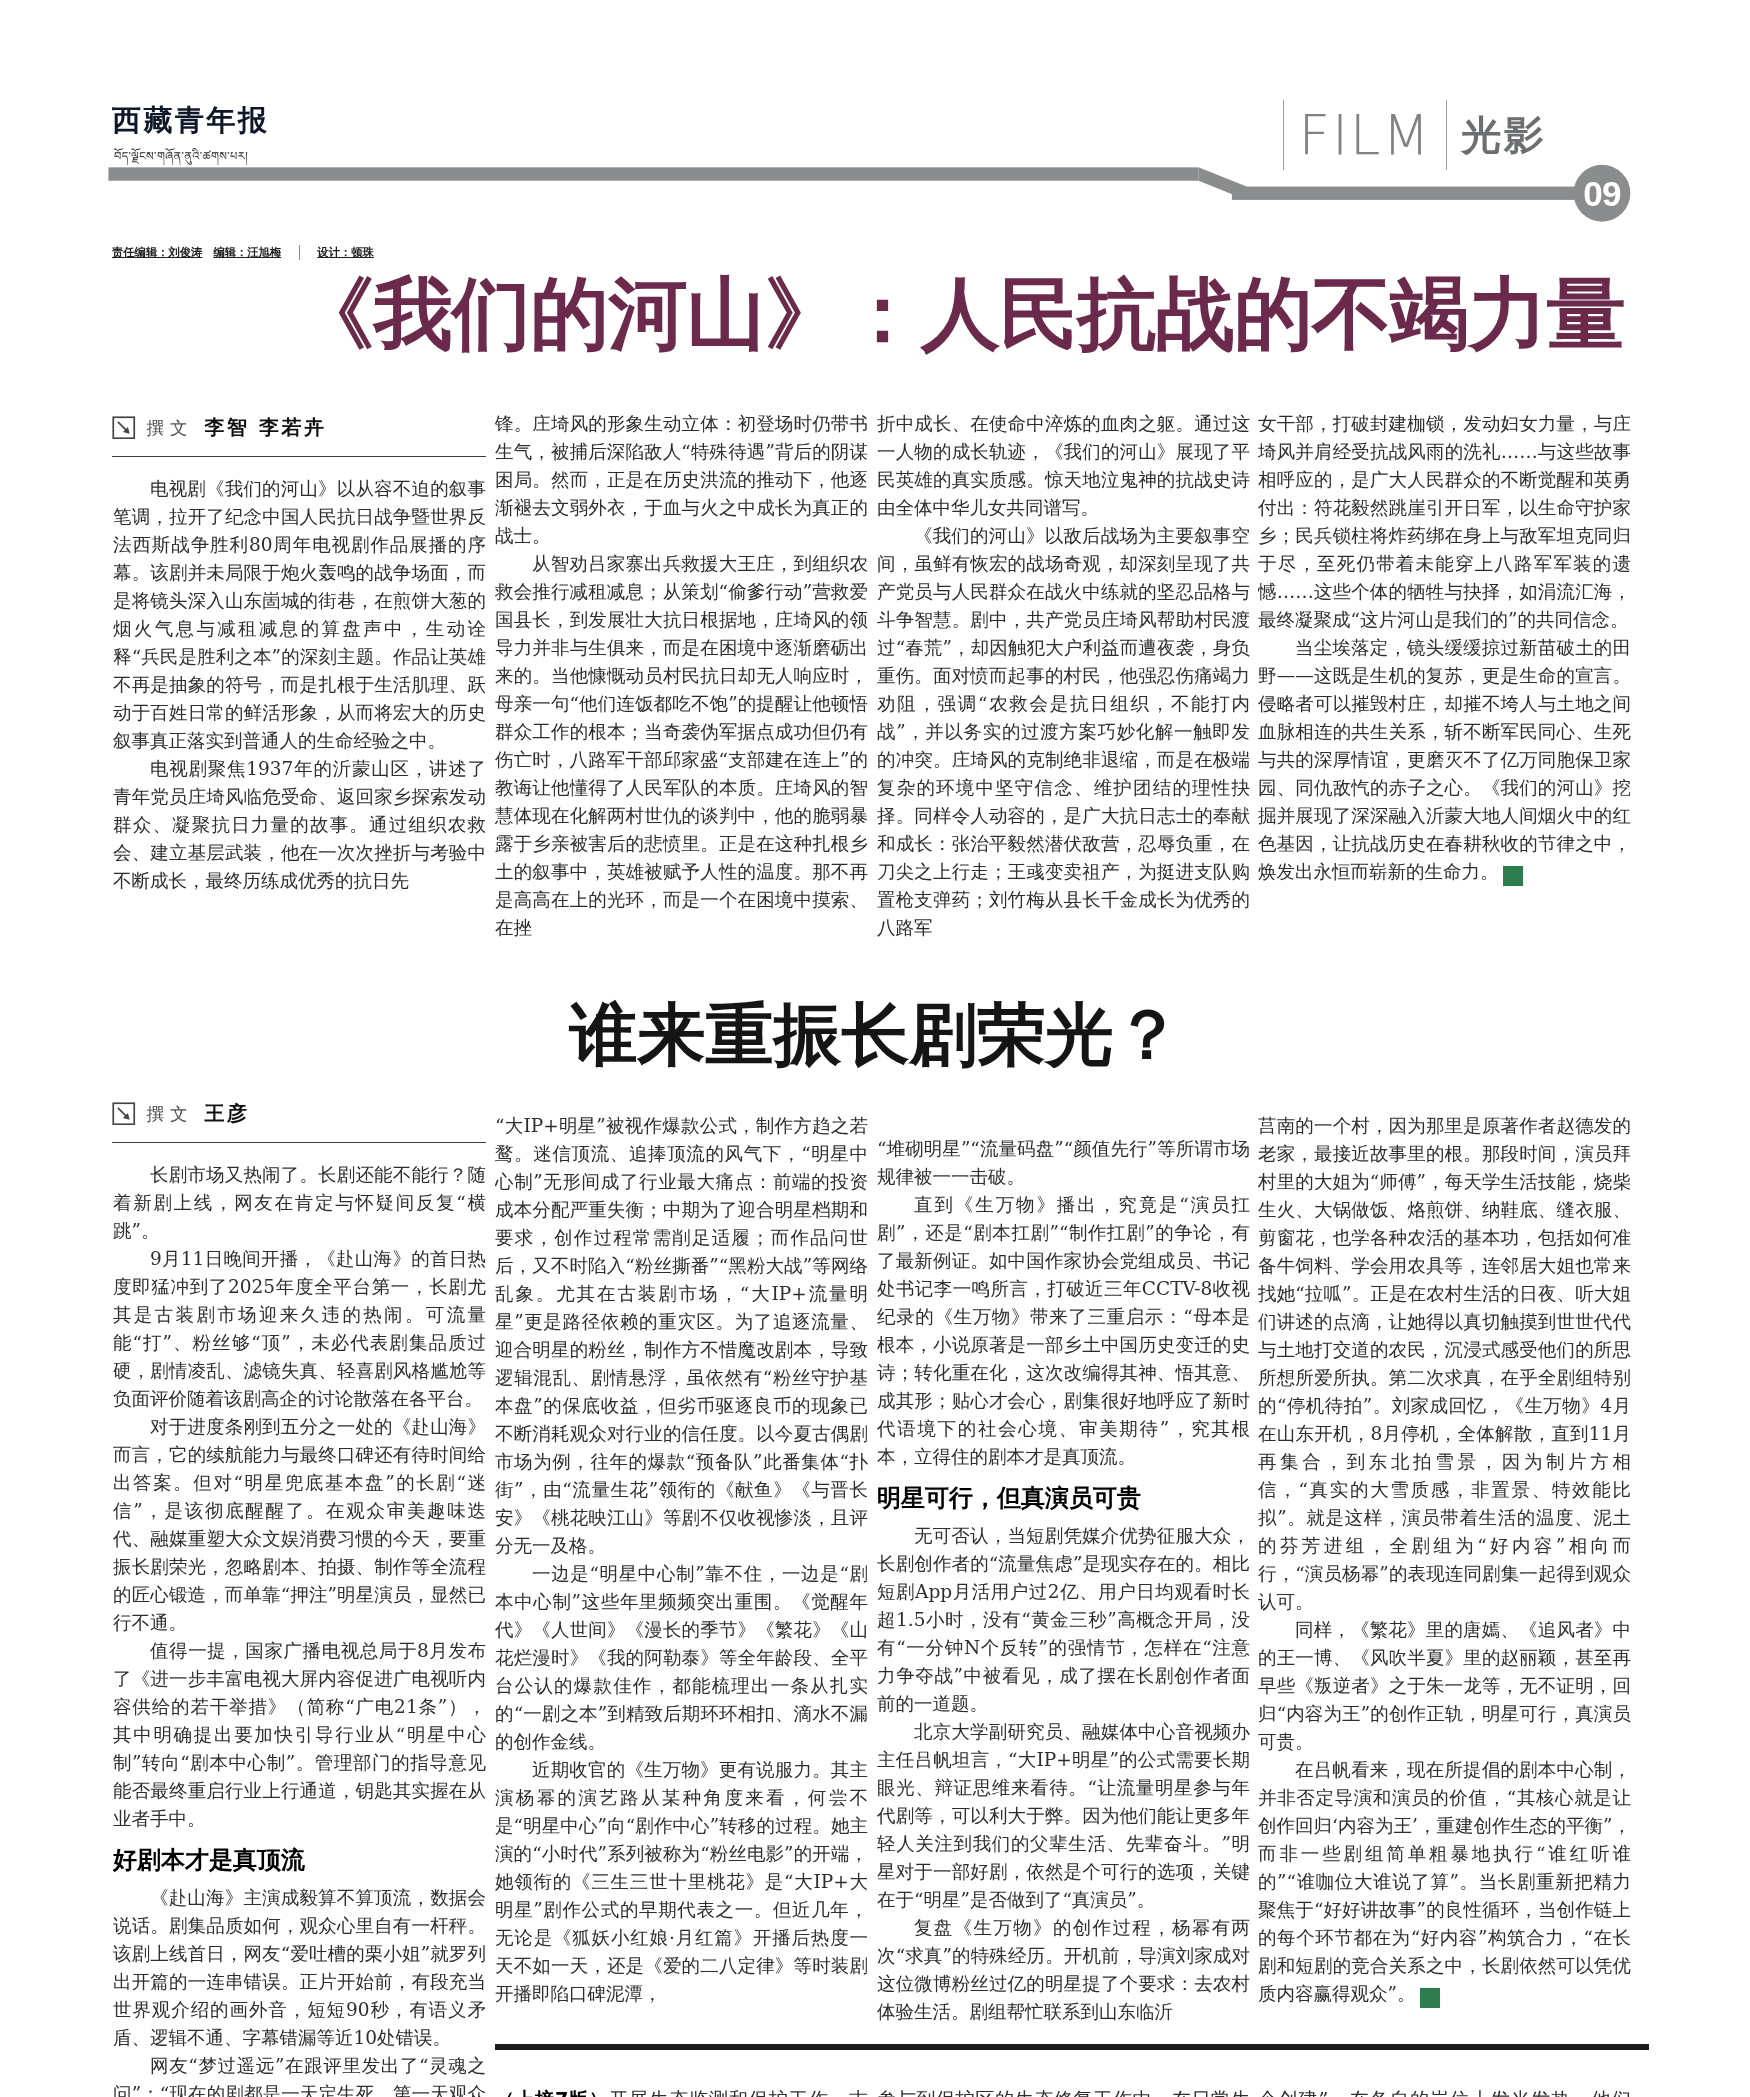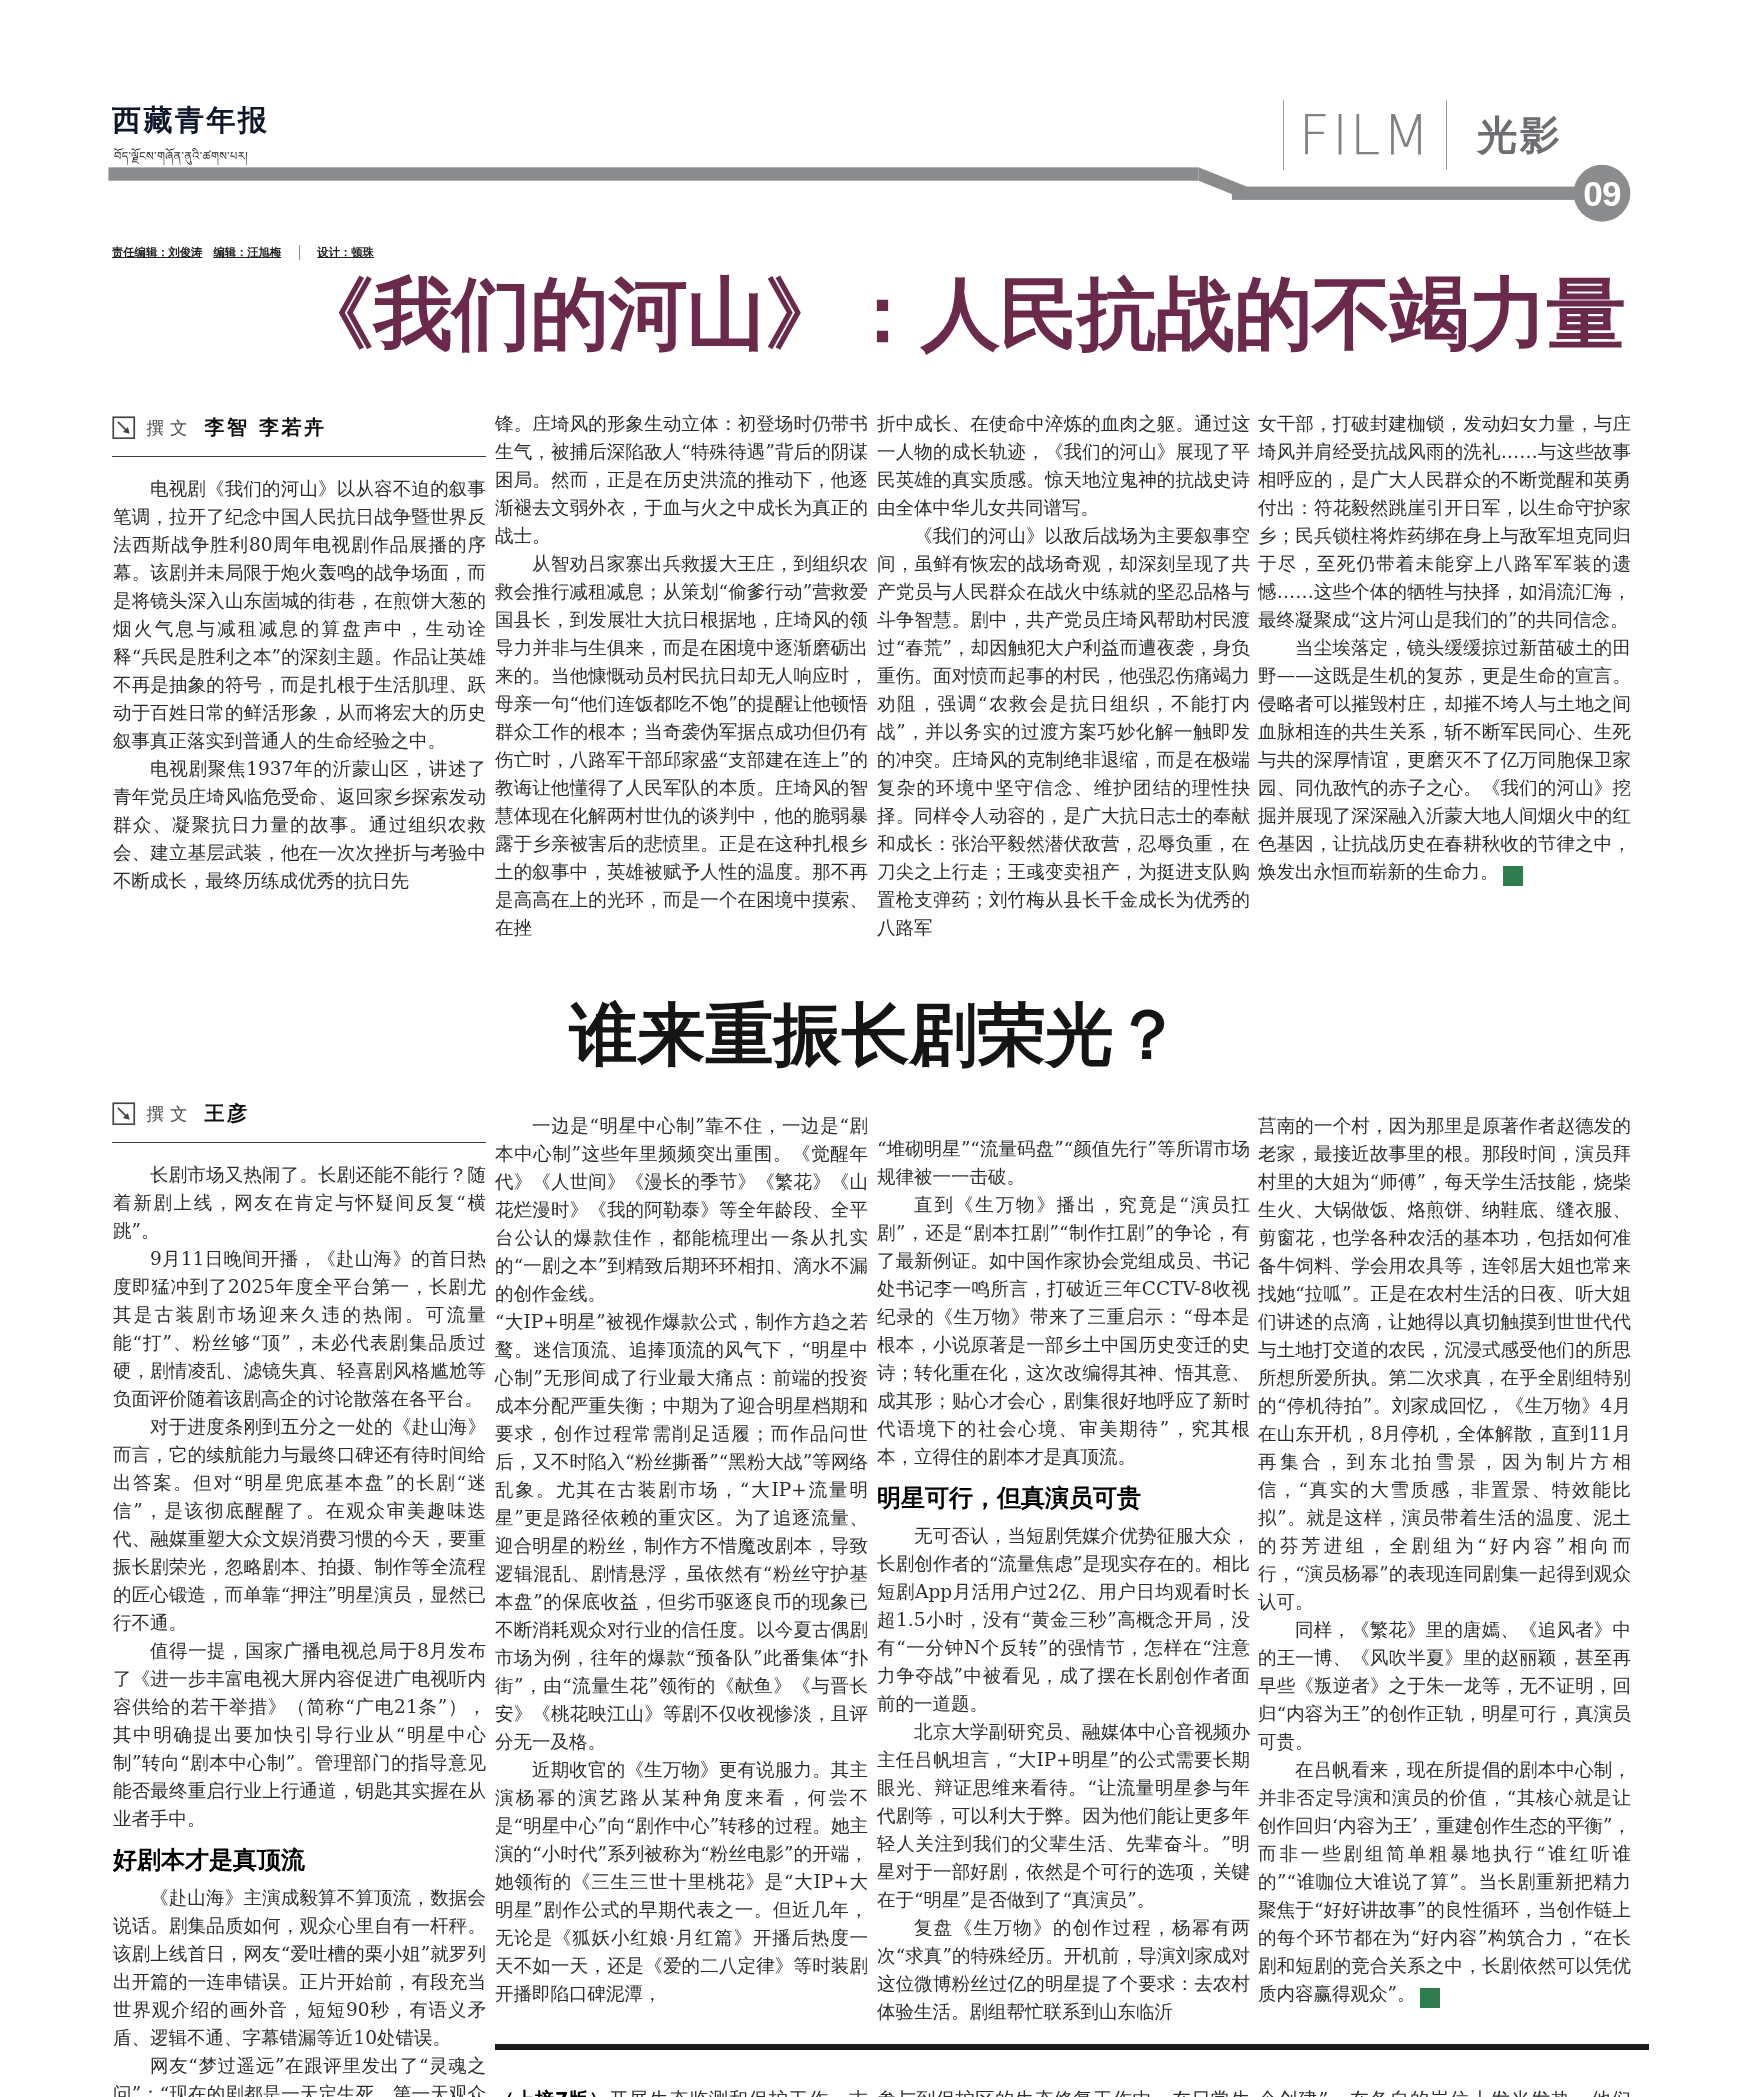--- a/index.html
+++ b/index.html
@@ -11,21 +11,21 @@
 
   
   .masthead{left:112px;top:101px;font-family:"DejaVu Sans","Liberation Sans",sans-serif;
     font-weight:900;font-size:29px;letter-spacing:2.5px;color:#0f172a;}
   .masthead-tibetan{left:114px;top:143px;font-size:11.3px;color:#222;letter-spacing:0.4px;}
   .section-label{left:1283px;top:100px;display:flex;align-items:center;gap:14.3px;}
   .vbar{width:1.3px;height:70px;background:#9b9da0;}
   .film-en{font-family:"DejaVu Sans","Liberation Sans",sans-serif;font-weight:300;
     font-size:55px;color:#808184;letter-spacing:1.7px;line-height:67px;}
   .film-cn{font-family:"DejaVu Sans","Liberation Sans",sans-serif;font-weight:700;
-    font-size:40px;color:#6d6e71;letter-spacing:2.5px;margin-left:16px;}
+    font-size:40px;color:#6d6e71;letter-spacing:2.5px;}
   .editors{left:112px;top:245px;font-family:"DejaVu Sans","Liberation Sans",sans-serif;
     font-size:11.3px;font-weight:700;color:#231f20;display:flex;align-items:center;gap:11px;text-decoration:underline;}
   .editors .sep{display:inline-block;width:0.8px;height:14.3px;background:#8a8c8e;margin:0 6.7px;}
 
   
   .headline1{left:126px;top:267px;width:1499px;height:96px;text-align:center;
     font-family:"DejaVu Sans","Liberation Sans",sans-serif;font-weight:900;
     font-size:79px;line-height:94px;letter-spacing:-0.8px;white-space:nowrap;}
 
   
@@ -132,22 +132,22 @@
 <div class="abs col" style="left:113px;top:1161px;height:952px;">
     <p class="para">长剧市场又热闹了。长剧还能不能行？随着新剧上线，网友在肯定与怀疑间反复“横跳”。</p>
     <p class="para">9月11日晚间开播，《赴山海》的首日热度即猛冲到了2025年度全平台第一，长剧尤其是古装剧市场迎来久违的热闹。可流量能“打”、粉丝够“顶”，未必代表剧集品质过硬，剧情凌乱、滤镜失真、轻喜剧风格尴尬等负面评价随着该剧高企的讨论散落在各平台。</p>
     <p class="para">对于进度条刚到五分之一处的《赴山海》而言，它的续航能力与最终口碑还有待时间给出答案。但对“明星兜底基本盘”的长剧“迷信”，是该彻底醒醒了。在观众审美趣味迭代、融媒重塑大众文娱消费习惯的今天，要重振长剧荣光，忽略剧本、拍摄、制作等全流程的匠心锻造，而单靠“押注”明星演员，显然已行不通。</p>
     <p class="para">值得一提，国家广播电视总局于8月发布了《进一步丰富电视大屏内容促进广电视听内容供给的若干举措》（简称“广电21条”），其中明确提出要加快引导行业从“明星中心制”转向“剧本中心制”。管理部门的指导意见能否最终重启行业上行通道，钥匙其实握在从业者手中。</p>
     <h3 class="subhead">好剧本才是真顶流</h3>
     <p class="para">《赴山海》主演成毅算不算顶流，数据会说话。剧集品质如何，观众心里自有一杆秤。该剧上线首日，网友“爱吐槽的栗小姐”就罗列出开篇的一连串错误。正片开始前，有段充当世界观介绍的画外音，短短90秒，有语义矛盾、逻辑不通、字幕错漏等近10处错误。</p>
     <p class="para">网友“梦过遥远”在跟评里发出了“灵魂之问”：“现在的剧都是一天定生死，第一天观众看不到靠谱的制作水平，马上撤退。第一集怎么敢糊弄观众呢？”</p>
   </div>
 <div class="abs col" style="left:495px;top:1112px;height:910px;">
+    <p class="para noindent">“大IP+明星”被视作爆款公式，制作方趋之若鹜。迷信顶流、追捧顶流的风气下，“明星中心制”无形间成了行业最大痛点：前端的投资成本分配严重失衡；中期为了迎合明星档期和要求，创作过程常需削足适履；而作品问世后，又不时陷入“粉丝撕番”“黑粉大战”等网络乱象。尤其在古装剧市场，“大IP+流量明星”更是路径依赖的重灾区。为了追逐流量、迎合明星的粉丝，制作方不惜魔改剧本，导致逻辑混乱、剧情悬浮，虽依然有“粉丝守护基本盘”的保底收益，但劣币驱逐良币的现象已不断消耗观众对行业的信任度。以今夏古偶剧市场为例，往年的爆款“预备队”此番集体“扑街”，由“流量生花”领衔的《献鱼》《与晋长安》《桃花映江山》等剧不仅收视惨淡，且评分无一及格。</p>
     <p class="para">一边是“明星中心制”靠不住，一边是“剧本中心制”这些年里频频突出重围。《觉醒年代》《人世间》《漫长的季节》《繁花》《山花烂漫时》《我的阿勒泰》等全年龄段、全平台公认的爆款佳作，都能梳理出一条从扎实的“一剧之本”到精致后期环环相扣、滴水不漏的创作金线。</p>
-    <p class="para noindent">“大IP+明星”被视作爆款公式，制作方趋之若鹜。迷信顶流、追捧顶流的风气下，“明星中心制”无形间成了行业最大痛点：前端的投资成本分配严重失衡；中期为了迎合明星档期和要求，创作过程常需削足适履；而作品问世后，又不时陷入“粉丝撕番”“黑粉大战”等网络乱象。尤其在古装剧市场，“大IP+流量明星”更是路径依赖的重灾区。为了追逐流量、迎合明星的粉丝，制作方不惜魔改剧本，导致逻辑混乱、剧情悬浮，虽依然有“粉丝守护基本盘”的保底收益，但劣币驱逐良币的现象已不断消耗观众对行业的信任度。以今夏古偶剧市场为例，往年的爆款“预备队”此番集体“扑街”，由“流量生花”领衔的《献鱼》《与晋长安》《桃花映江山》等剧不仅收视惨淡，且评分无一及格。</p>
     <p class="para">近期收官的《生万物》更有说服力。其主演杨幂的演艺路从某种角度来看，何尝不是“明星中心”向“剧作中心”转移的过程。她主演的“小时代”系列被称为“粉丝电影”的开端，她领衔的《三生三世十里桃花》是“大IP+大明星”剧作公式的早期代表之一。但近几年，无论是《狐妖小红娘·月红篇》开播后热度一天不如一天，还是《爱的二八定律》等时装剧开播即陷口碑泥潭，</p>
   </div>
 <div class="abs col" style="left:877px;top:1112px;height:910px;margin-top:23px;">
     <p class="para noindent">“堆砌明星”“流量码盘”“颜值先行”等所谓市场规律被一一击破。</p>
     <p class="para">直到《生万物》播出，究竟是“演员扛剧”，还是“剧本扛剧”“制作扛剧”的争论，有了最新例证。如中国作家协会党组成员、书记处书记李一鸣所言，打破近三年CCTV-8收视纪录的《生万物》带来了三重启示：“母本是根本，小说原著是一部乡土中国历史变迁的史诗；转化重在化，这次改编得其神、悟其意、成其形；贴心才会心，剧集很好地呼应了新时代语境下的社会心境、审美期待”，究其根本，立得住的剧本才是真顶流。</p>
     <h3 class="subhead">明星可行，但真演员可贵</h3>
     <p class="para">无可否认，当短剧凭媒介优势征服大众，长剧创作者的“流量焦虑”是现实存在的。相比短剧App月活用户过2亿、用户日均观看时长超1.5小时，没有“黄金三秒”高概念开局，没有“一分钟N个反转”的强情节，怎样在“注意力争夺战”中被看见，成了摆在长剧创作者面前的一道题。</p>
     <p class="para">北京大学副研究员、融媒体中心音视频办主任吕帆坦言，“大IP+明星”的公式需要长期眼光、辩证思维来看待。“让流量明星参与年代剧等，可以利大于弊。因为他们能让更多年轻人关注到我们的父辈生活、先辈奋斗。”明星对于一部好剧，依然是个可行的选项，关键在于“明星”是否做到了“真演员”。</p>
     <p class="para">复盘《生万物》的创作过程，杨幂有两次“求真”的特殊经历。开机前，导演刘家成对这位微博粉丝过亿的明星提了个要求：去农村体验生活。剧组帮忙联系到山东临沂</p>
   </div>

